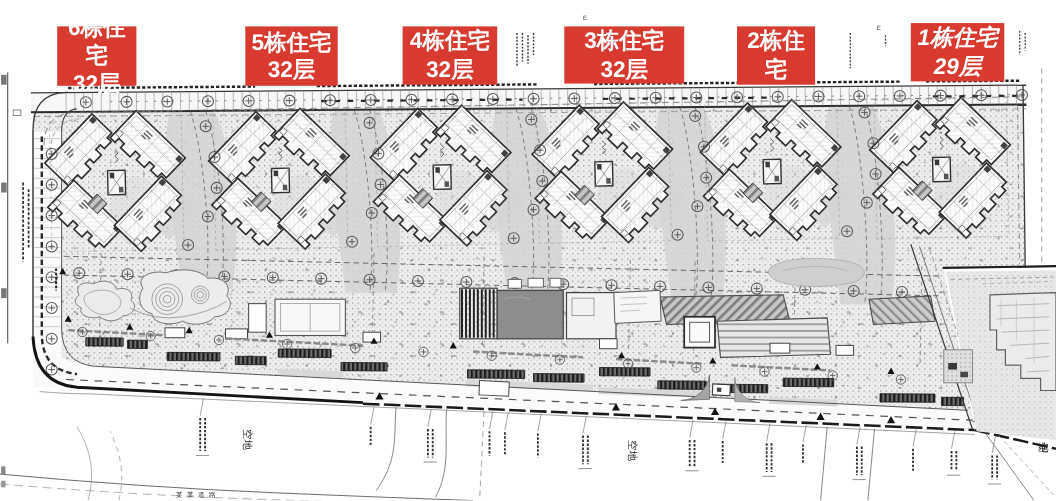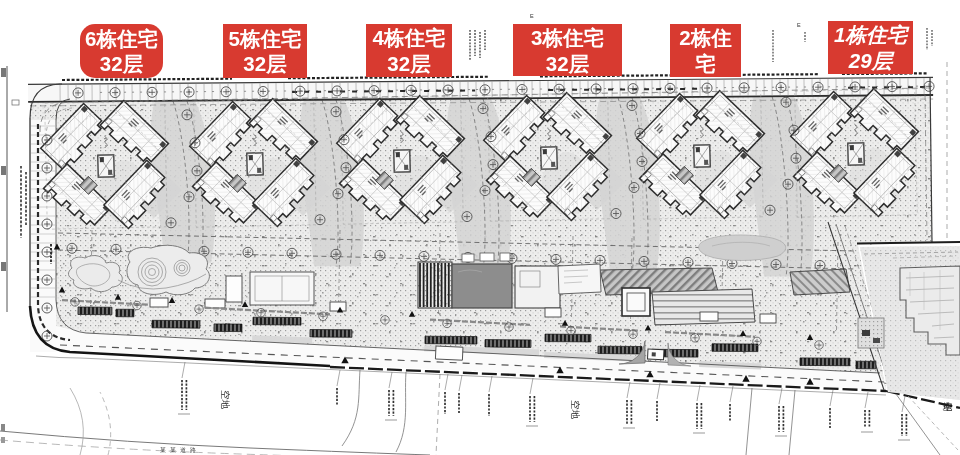--- a/index.html
+++ b/index.html
@@ -551,21 +551,21 @@
 <text x="797" y="27" font-size="5.5" fill="#333" font-family="Liberation Sans, sans-serif">E</text>
 <g stroke="#444" stroke-width="1.2" stroke-dasharray="1.8 1.3">
         <line x1="773" y1="30" x2="773" y2="62"></line>
         <line x1="805" y1="32" x2="805" y2="42"></line>
         <line x1="927" y1="28" x2="927" y2="50"></line>
         <line x1="932" y1="30" x2="932" y2="46"></line>
       </g>
 <line x1="947" y1="62" x2="947" y2="240" stroke="#888" stroke-width="0.7" stroke-dasharray="5 4"></line>
 </svg>
 
-<div class="lab" style="left:80px;top:24px;width:83px;height:54px;border-radius:15px;">
+<div class="lab" style="left:52px;top:24px;width:72px;height:54px;">
       <div>6栋住宅</div>
       <div>32层</div>
     </div>
 
 <div class="lab" style="left:223px;top:24px;width:84px;height:54px;">
       <div>5栋住宅</div>
       <div>32层</div>
     </div>
 
 <div class="lab" style="left:366px;top:24px;width:86px;height:53px;align-items:center;">

